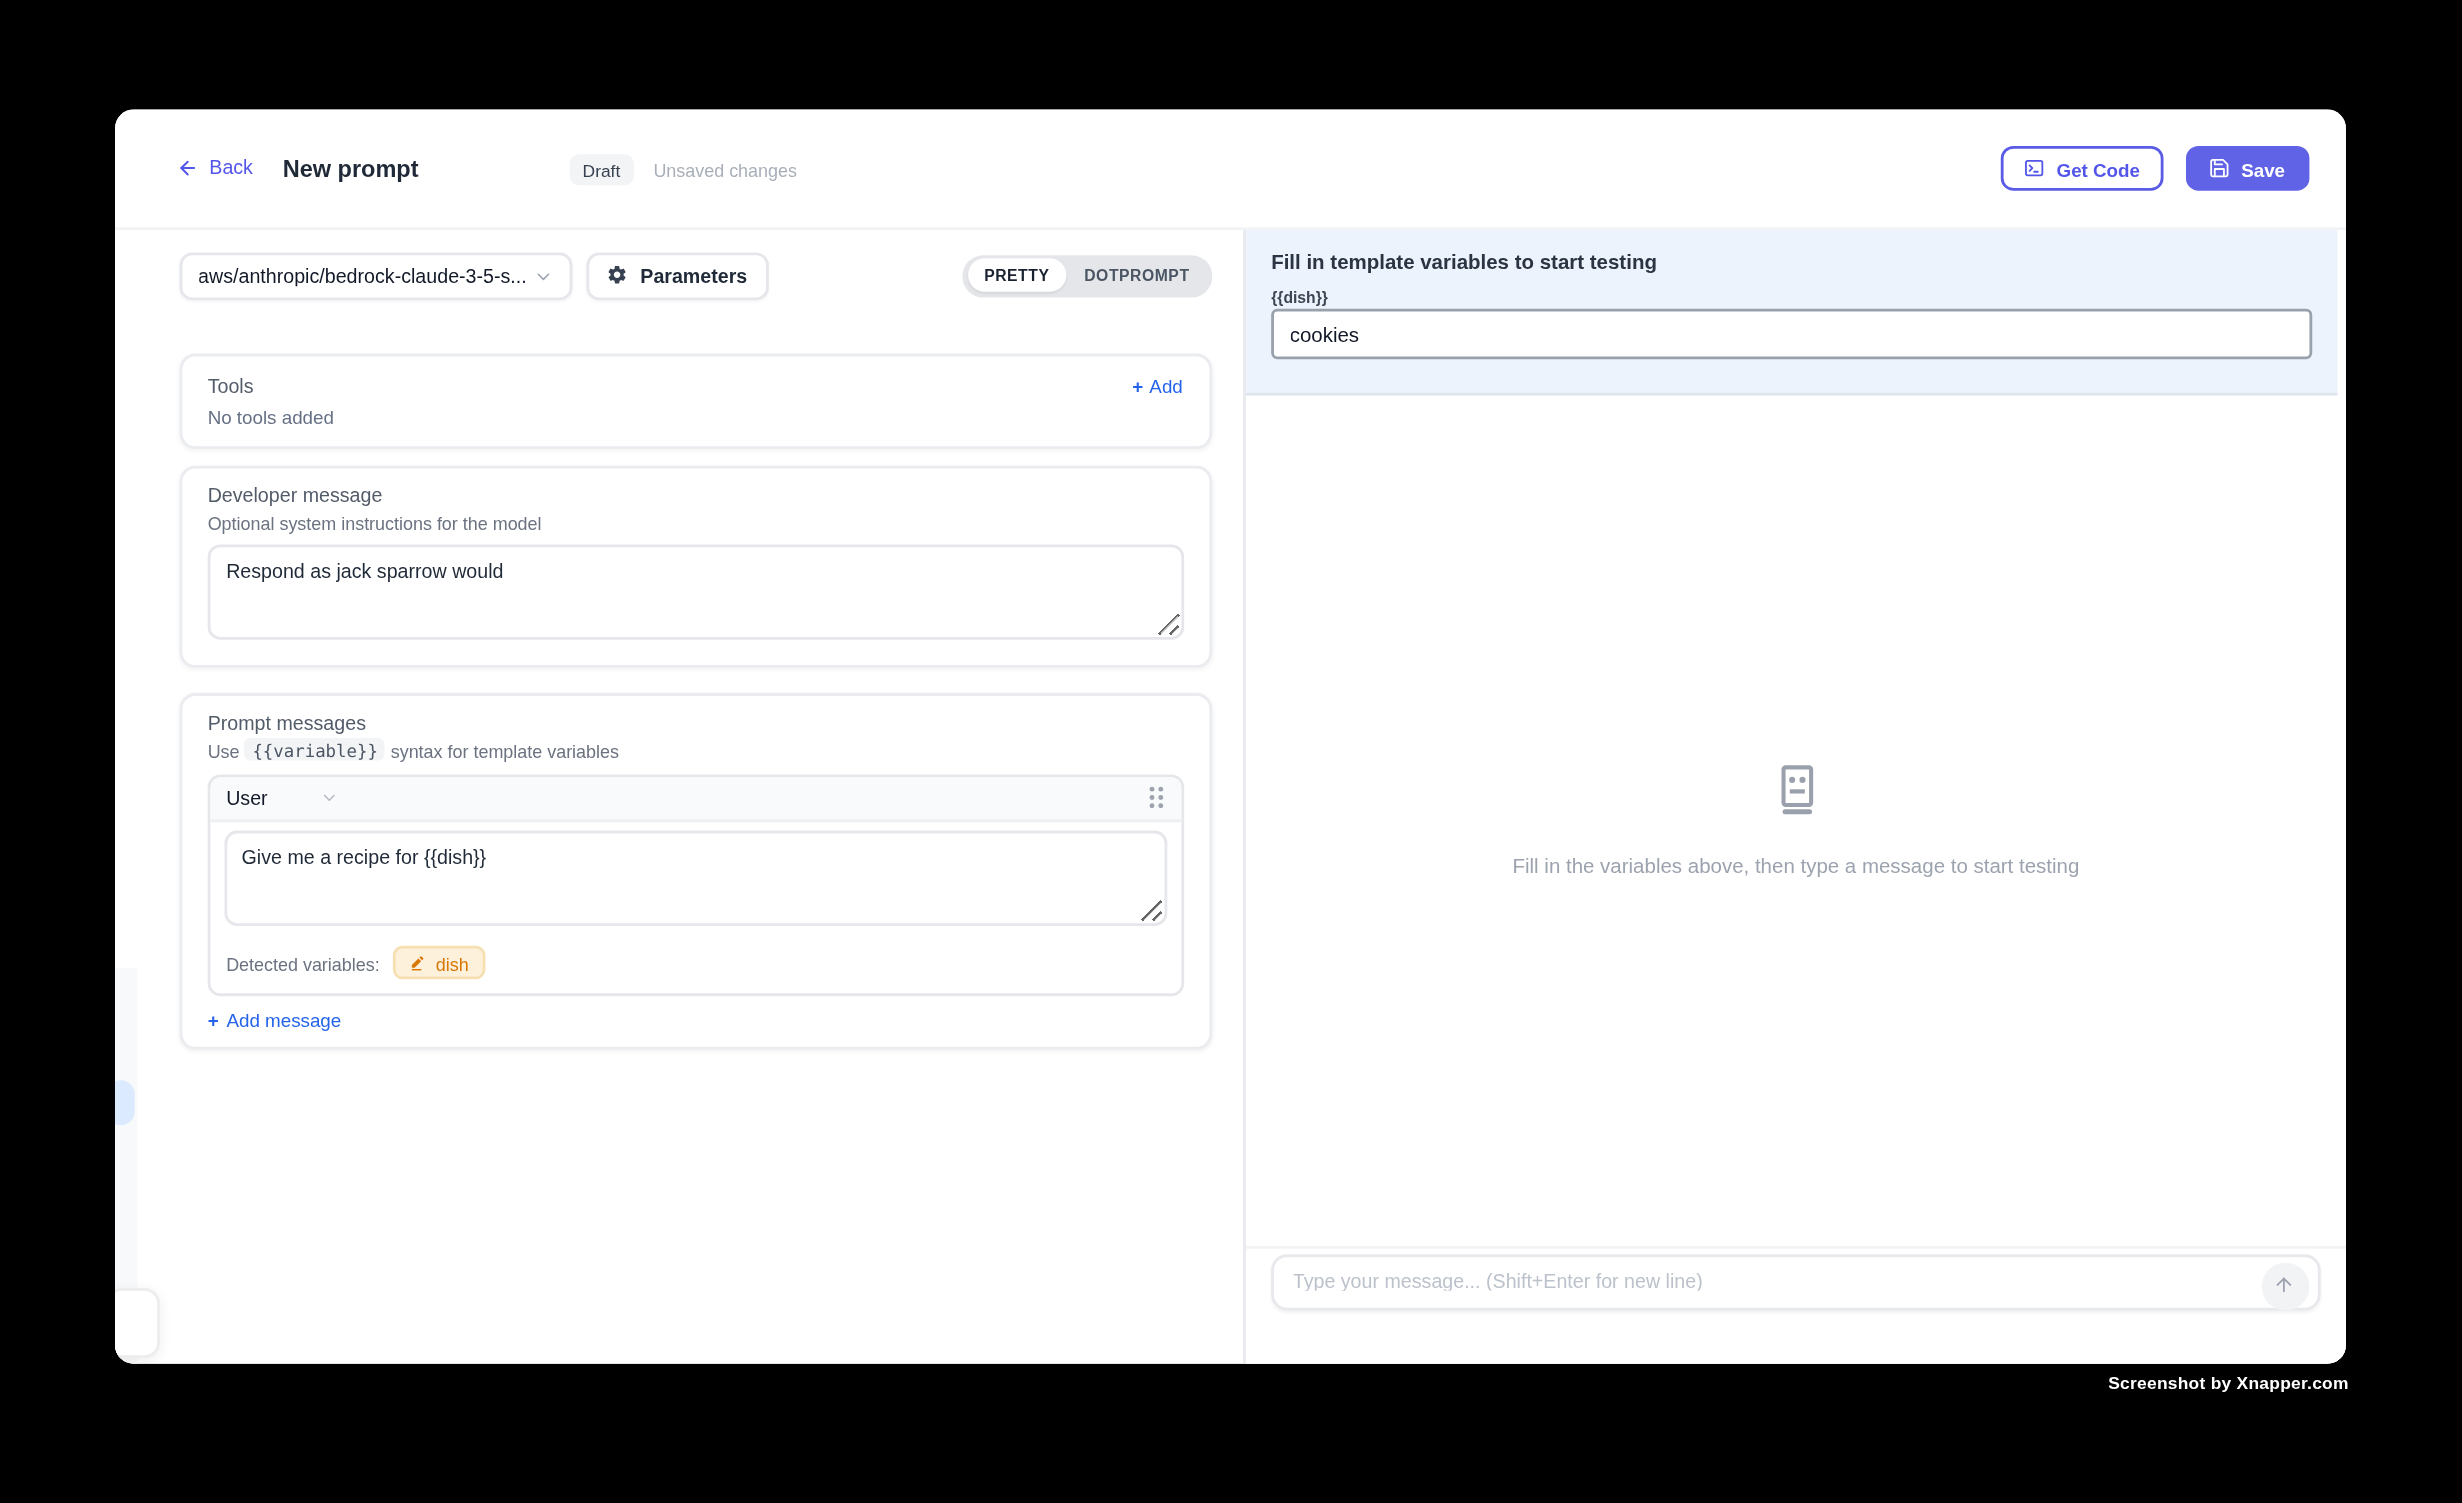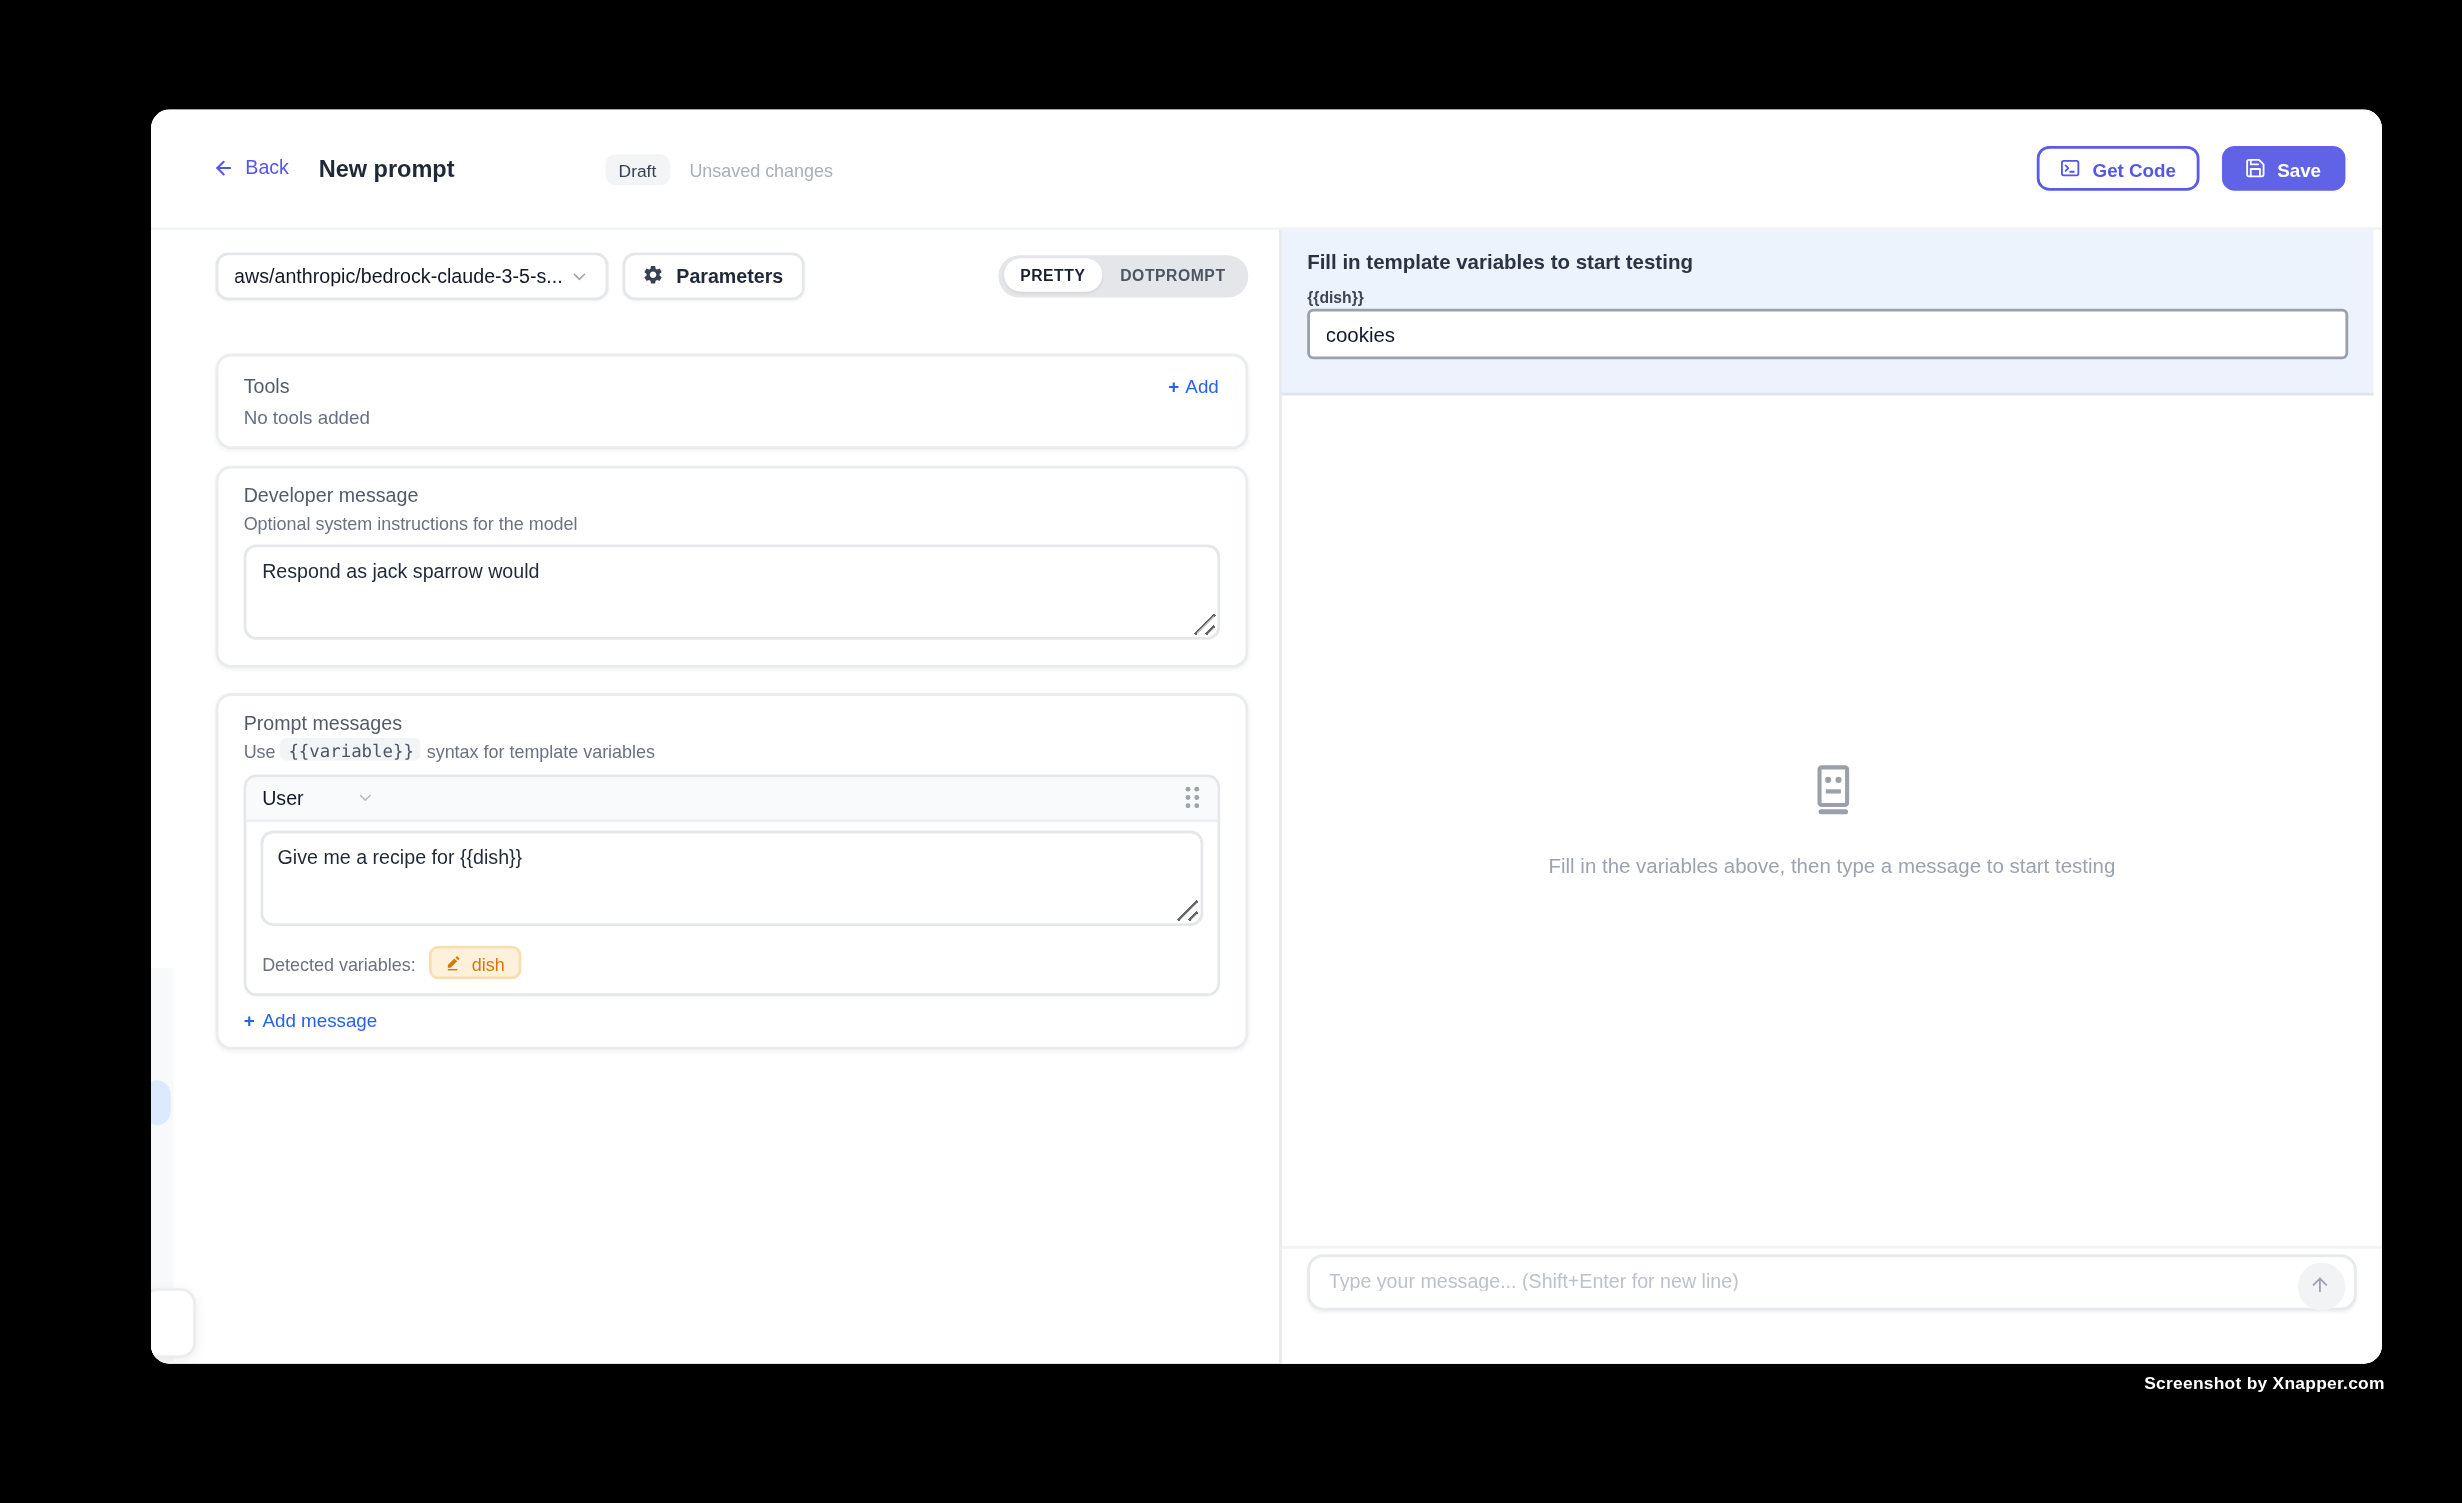--- a/index.html
+++ b/index.html
@@ -1,21 +1,20 @@
 <!DOCTYPE html>
 <html style="font-size:9px"><head>
 <meta charset="utf-8">
 <style>
   * { margin:0; padding:0; box-sizing:border-box; }
   html,body { background:#000; }
   .viewport {
     width:2462px; height:1503px; background:#000;
     position:relative; overflow:hidden;
     font-family:"Liberation Sans", sans-serif;
-    padding-left:36px;
   }
   .stage {
     width:877px; height:536px;
     transform:scale(2.80612); transform-origin:0 0;
     position:relative;
   }
 
   
   .app-card {
     position:absolute; left:41px; top:39px; width:795px; height:447px;

